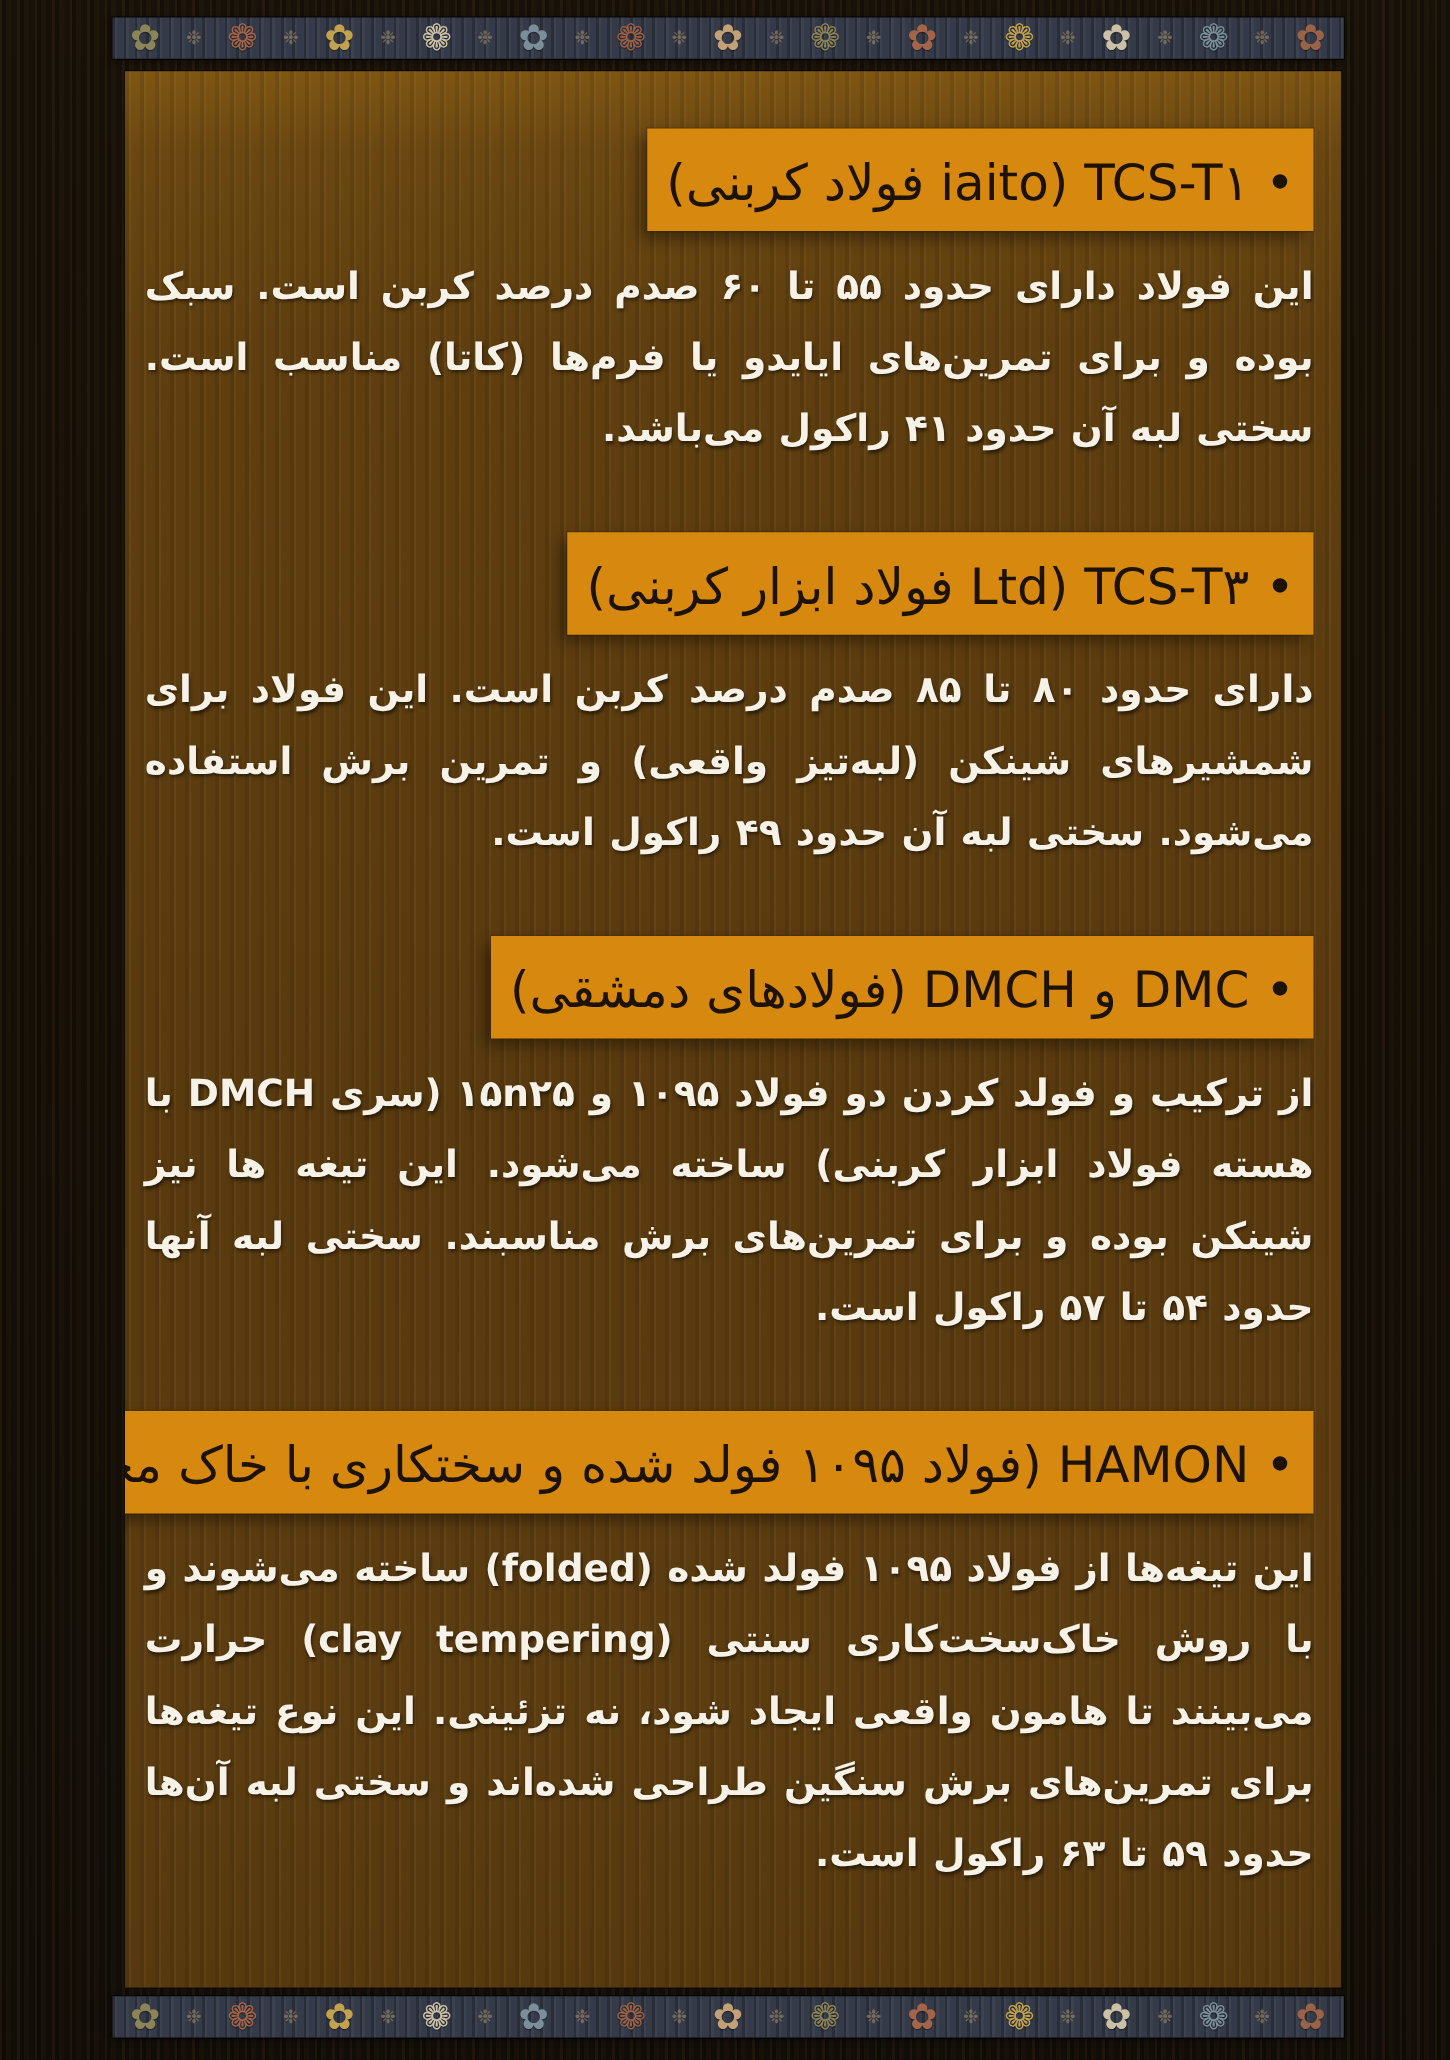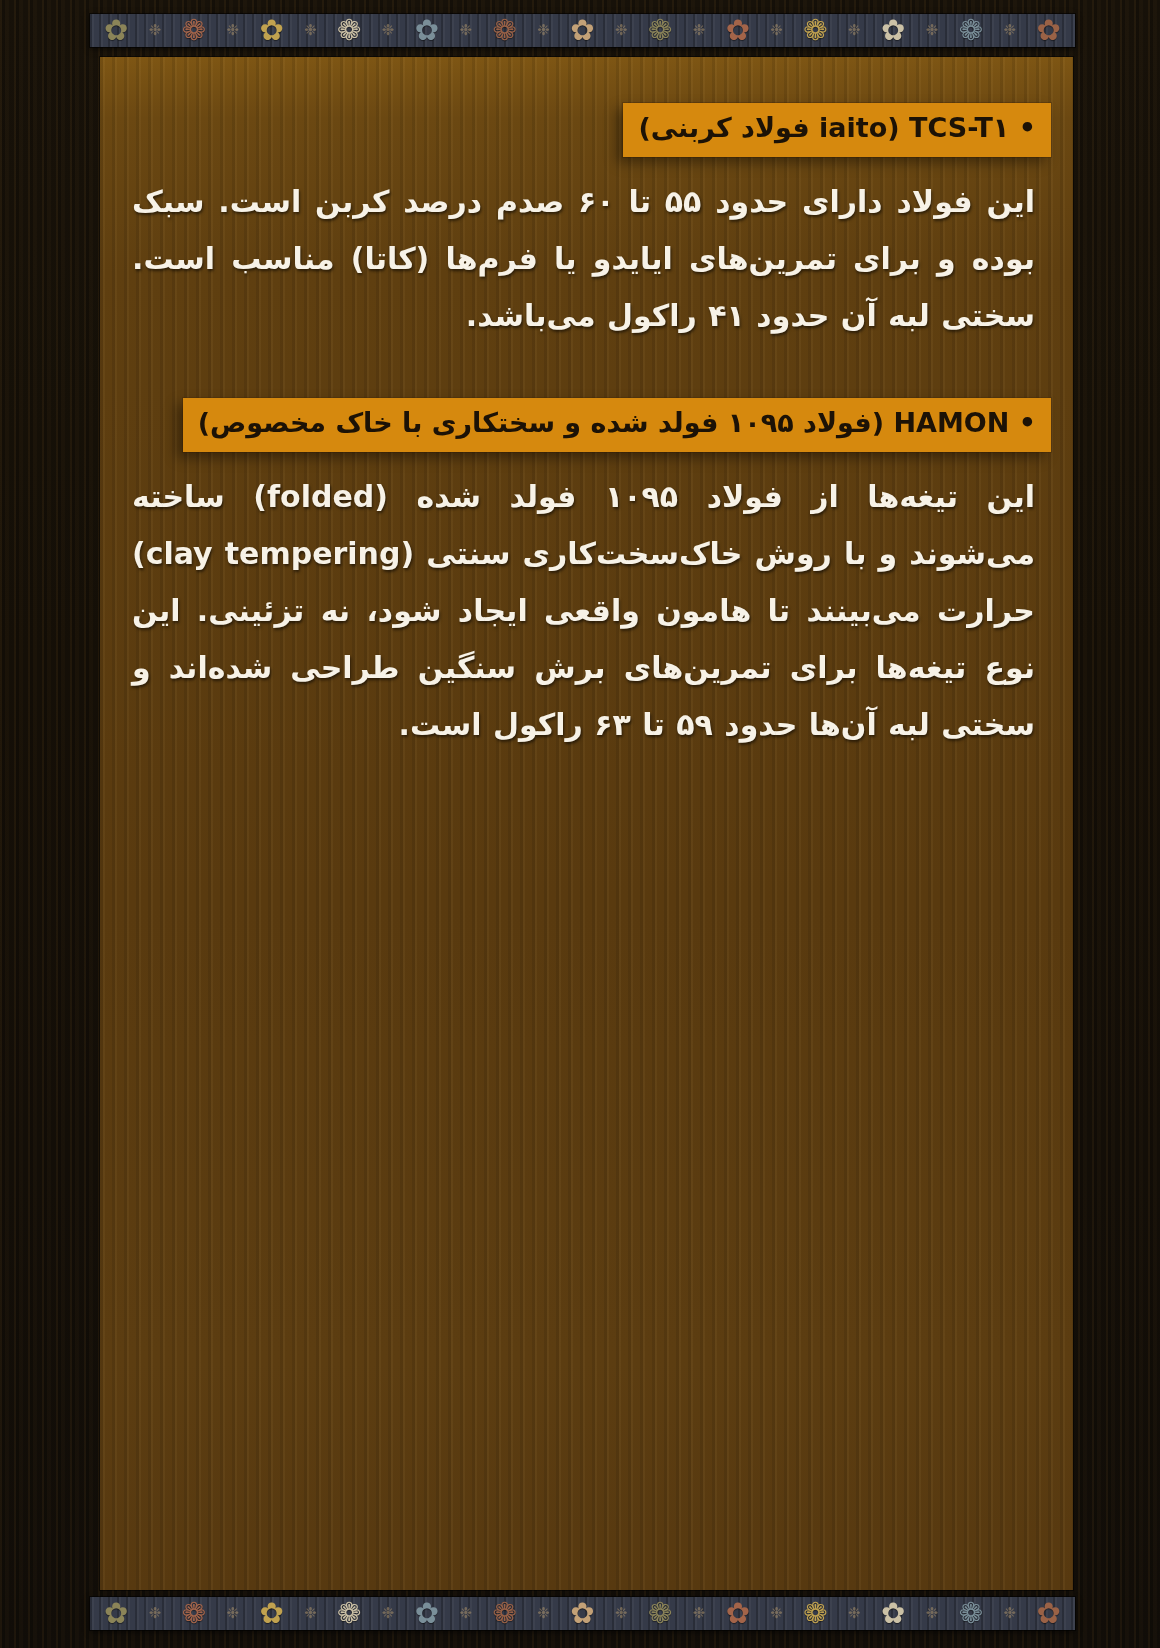--- a/index.html
+++ b/index.html
@@ -32,26 +32,26 @@
       linear-gradient(180deg, #7e5614 0%, #6b4812 4%, #5f3f10 14%, #593a0f 55%, #5c3d11 85%, #573910 100%);
     box-shadow:0 0 0 1px rgba(0,0,0,.5);
     overflow:hidden;
   }
   .section{margin:0 0 54px 0;}
   .section:last-child{margin-bottom:0;}
   .heading{
     display:block; width:fit-content; white-space:nowrap;
     background:var(--accent,#d6890e);
     color:var(--heading-ink,#1c1206);
-    font-weight:bold; font-size:27px; line-height:1.4;
-    padding:6px 15px 10px 15px; margin:0 0 16px 0;
+    font-weight:normal; font-size:40px; line-height:1.4;
+    padding:16px 15px 10px 15px; margin:0 0 16px 0;
     box-shadow:-6px 6px 12px rgba(0,0,0,.38), 0 0 0 1px rgba(70,40,5,.35);
   }
   .body-text{
-    margin:16px; color:var(--body-ink,#f7f2e7);
+    margin:0; color:var(--body-ink,#f7f2e7);
     font-size:30px; font-weight:bold; line-height:1.9;
     text-align:justify; text-justify:inter-word; word-spacing:1px;
     text-shadow:1px 2px 3px rgba(0,0,0,.55);
   }
 </style>
 </head>
 <body>
 
 <div class="stage">
 
@@ -84,21 +84,29 @@
     </div>
 
   <div class="panel">
 
     <div class="section">
       <div class="heading">• TCS-T۱ ‏(iaito فولاد کربنی)</div>
       <p class="body-text">این فولاد دارای حدود ۵۵ تا ۶۰ صدم درصد کربن است. سبک بوده و برای تمرین‌های ایایدو یا فرم‌ها (کاتا) مناسب است. سختی لبه آن حدود ۴۱ راکول می‌باشد.</p>
     </div>
 
 
+    <div class="section">
+      <div class="heading">• TCS-T۳ ‏(Ltd فولاد ابزار کربنی)</div>
+      <p class="body-text">دارای حدود ۸۰ تا ۸۵ صدم درصد کربن است. این فولاد برای شمشیرهای شینکن (لبه‌تیز واقعی) و تمرین برش استفاده می‌شود. سختی لبه آن حدود ۴۹ راکول است.</p>
+    </div>
 
+    <div class="section">
+      <div class="heading">• DMC و DMCH ‏(فولادهای دمشقی)</div>
+      <p class="body-text">از ترکیب و فولد کردن دو فولاد ۱۰۹۵ و ۱۵n۲۵ (سری DMCH با هسته فولاد ابزار کربنی) ساخته می‌شود. این تیغه ها نیز شینکن بوده و برای تمرین‌های برش مناسبند. سختی لبه آنها حدود ۵۴ تا ۵۷ راکول است.</p>
+    </div>
 
     <div class="section">
       <div class="heading">• HAMON ‏(فولاد ۱۰۹۵ فولد شده و سختکاری با خاک مخصوص)</div>
       <p class="body-text">این تیغه‌ها از فولاد ۱۰۹۵ فولد شده (folded) ساخته می‌شوند و با روش خاک‌سخت‌کاری سنتی (clay tempering) حرارت می‌بینند تا هامون واقعی ایجاد شود، نه تزئینی. این نوع تیغه‌ها برای تمرین‌های برش سنگین طراحی شده‌اند و سختی لبه آن‌ها حدود ۵۹ تا ۶۳ راکول است.</p>
     </div>
 
   </div>
 
   <div class="strip strip-bottom">
       <span class="flower" style="color: rgb(141, 132, 78);">✿</span>

